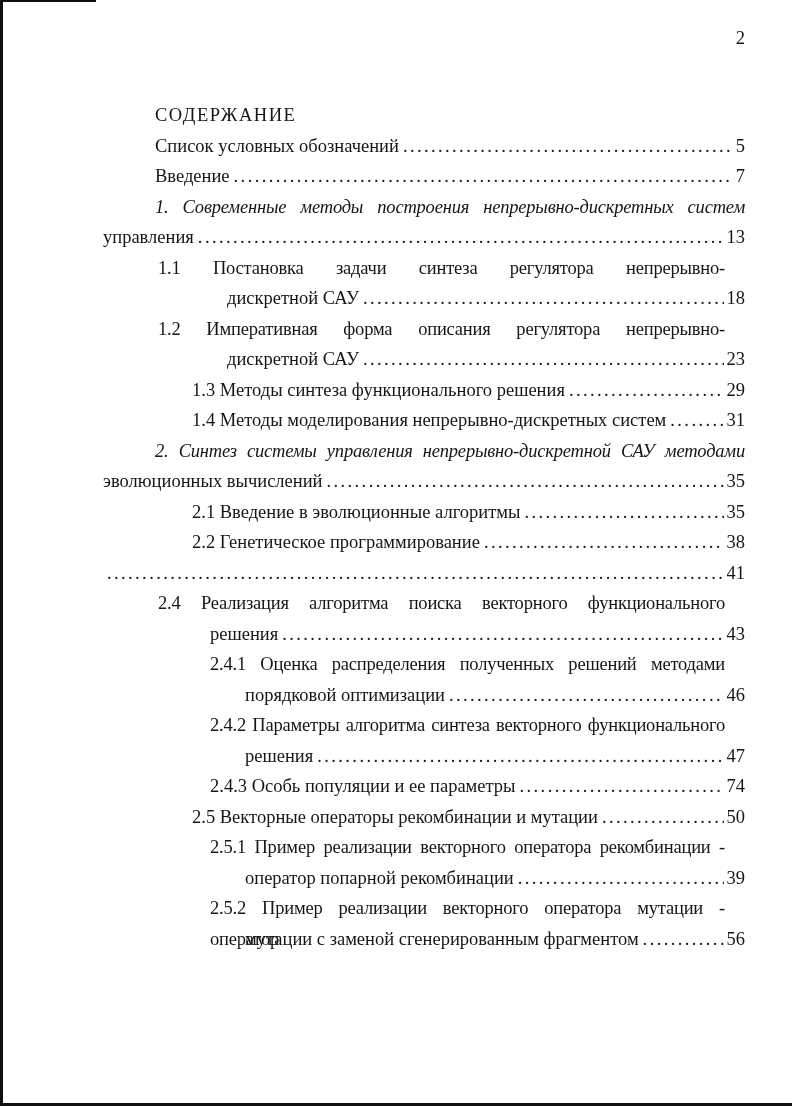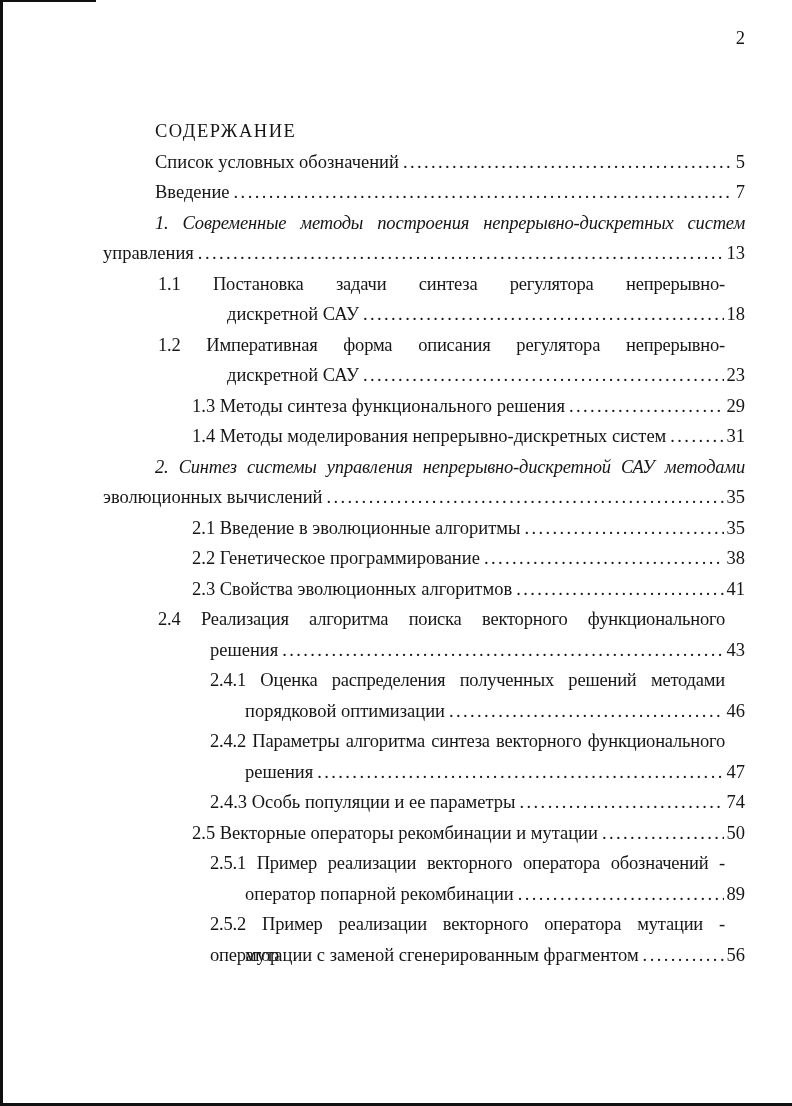--- a/index.html
+++ b/index.html
@@ -12,21 +12,21 @@
   .edge-left{position:absolute;left:0;top:0;width:3px;height:1106px;background:#101010;}
   .edge-bottom{position:absolute;left:0;top:1103px;width:792px;height:3px;background:#101010;}
   .edge-topleft{position:absolute;left:0;top:0;width:96px;height:2px;background:#101010;}
 
   .page-num-top{
     position:absolute;top:28px;left:545px;width:200px;
     text-align:right;font-size:18.5px;
   }
 
   .toc{
-    position:absolute;left:103px;top:116px;width:642px;
+    position:absolute;left:103px;top:100px;width:642px;
     font-size:18.5px;
   }
   .row{display:flex;align-items:baseline;height:30.5px;line-height:30.5px;white-space:nowrap;}
   .jl{height:30.5px;line-height:30.5px;text-align:justify;text-align-last:justify;letter-spacing:-0.2px;}
 
   .toc-heading{letter-spacing:1.5px;}
 
   
   .fi-52{padding-left:52px;}
   .si-89{padding-left:89px;}
@@ -131,21 +131,20 @@
       </div>
       <div>
         <div class="row">
           <span class="si-89">2.2 Генетическое программирование</span>
           <span class="leader"></span>
           <span class="pg">38</span>
         </div>
       </div>
       <div>
         <div class="row">
-          <span class="si-89">2.3 Свойства эволюционных алгоритмов</span>
           <span class="leader"></span>
           <span class="pg">41</span>
         </div>
       </div>
       <div>
         <div class="jl j-sec">2.4 Реализация алгоритма поиска векторного функционального</div>
         <div class="row">
           <span class="ci-107">решения</span>
           <span class="leader"></span>
           <span class="pg">43</span>
@@ -175,25 +174,25 @@
         </div>
       </div>
       <div>
         <div class="row">
           <span class="si-89">2.5 Векторные операторы рекомбинации и мутации</span>
           <span class="leader"></span>
           <span class="pg">50</span>
         </div>
       </div>
       <div>
-        <div class="jl j-sub">2.5.1 Пример реализации векторного оператора обозначений -</div>
+        <div class="jl j-sub">2.5.1 Пример реализации векторного оператора рекомбинации -</div>
         <div class="row">
           <span class="ci-142">оператор попарной рекомбинации</span>
           <span class="leader"></span>
-          <span class="pg">89</span>
+          <span class="pg">39</span>
         </div>
       </div>
       <div>
         <div class="jl j-sub">2.5.2 Пример реализации векторного оператора мутации - оператор</div>
         <div class="row">
           <span class="ci-142">мутации с заменой сгенерированным фрагментом</span>
           <span class="leader"></span>
           <span class="pg">56</span>
         </div>
       </div>

